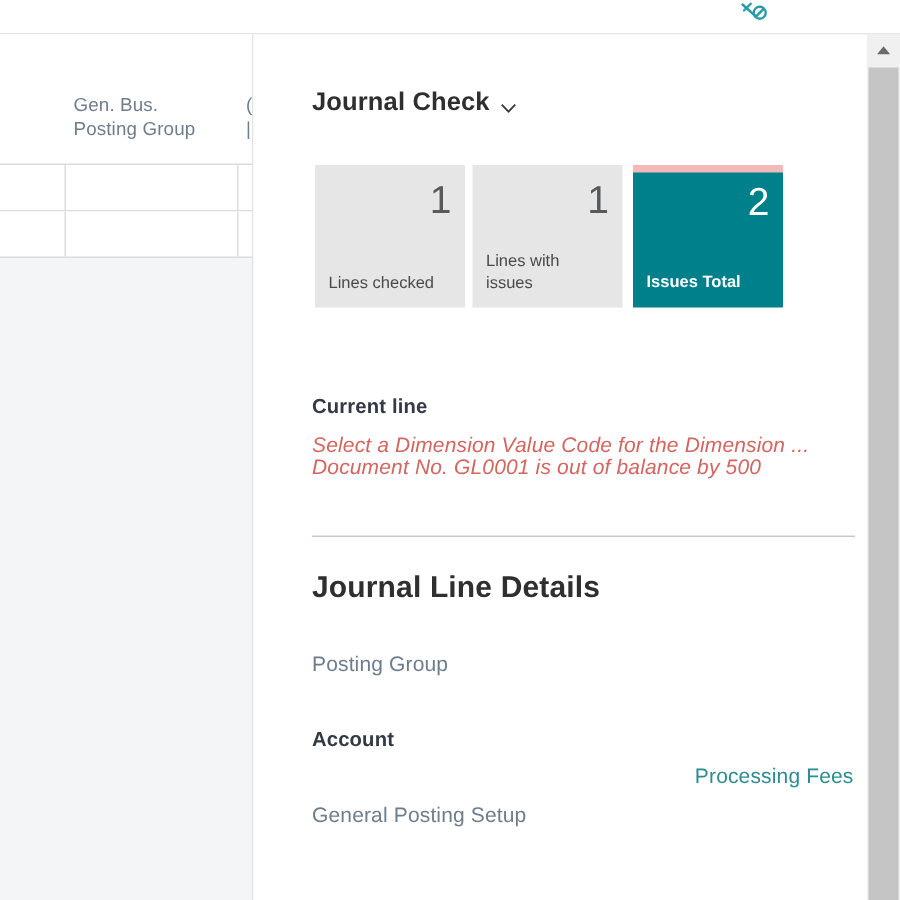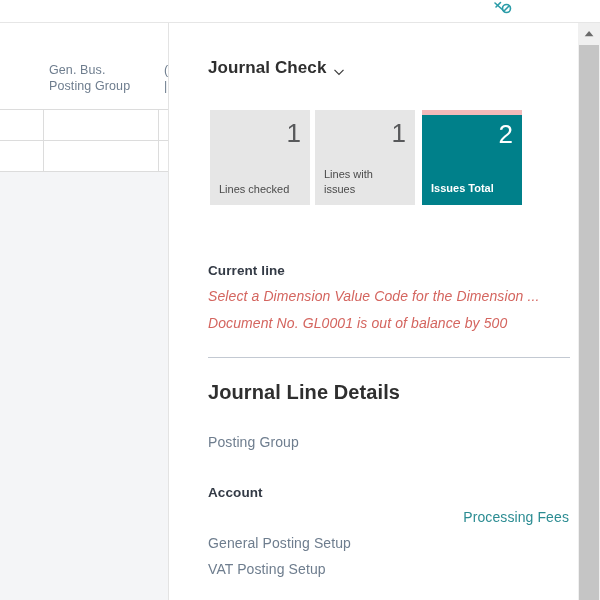--- a/index.html
+++ b/index.html
@@ -195,21 +195,21 @@
   .err {
     position: absolute;
     left: 39px;
     font-size: 14px;
     font-style: italic;
     color: #d4655f;
     letter-spacing: .1px;
     white-space: nowrap;
   }
   .err-1 { top: 265px; }
-  .err-2 { top: 292px; }
+  .err-2 { top: 280px; }
 
   .hr {
     position: absolute;
     left: 39px; top: 334px;
     width: 362px; height: 1px;
     background: #c3c9d2;
   }
 
   .sec-head-details {
     top: 358px;
@@ -362,21 +362,20 @@
     <div class="sec-head sec-head-details">Journal Line Details</div>
 
     <div class="detail d-posting-group">Posting Group</div>
 
     <div class="detail detail-bold d-account">Account</div>
 
     <div class="detail-value-link">Processing Fees</div>
 
     <div class="detail d-gen-posting">General Posting Setup</div>
 
-    <div class="detail d-vat-posting">VAT Posting Setup</div>
 
   </div>
 
   <div class="scrollbar">
     <div class="sb-up">
       <svg viewBox="0 0 12 8" width="11" height="7" aria-hidden="true">
         <polygon points="5.5,1 10.5,7 0.5,7" fill="#6b6b6b"></polygon>
       </svg>
     </div>
     <div class="sb-thumb"></div>

